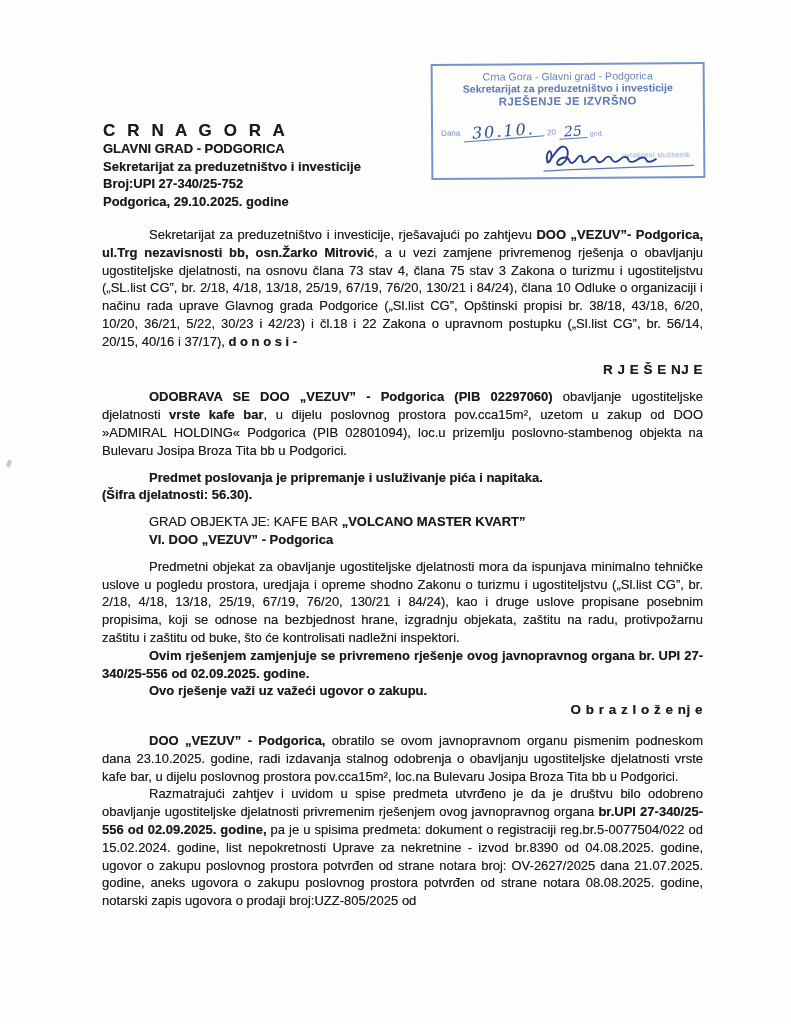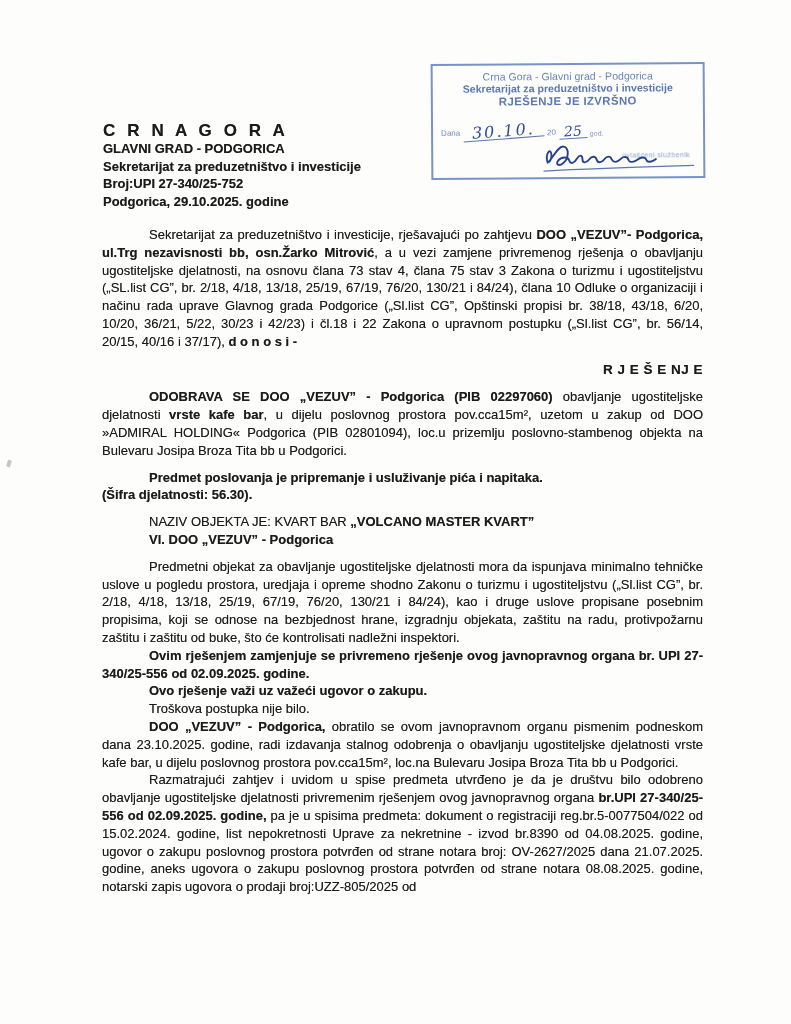--- a/index.html
+++ b/index.html
@@ -113,27 +113,27 @@
 
     <p class="para indent"><span>Sekretarijat za preduzetništvo i investicije, rješavajući po zahtjevu </span><span class="b">DOO „VEZUV”- Podgorica, ul.Trg nezavisnosti bb, osn.Žarko Mitrović</span><span>, a u vezi zamjene privremenog rješenja o obavljanju ugostiteljske djelatnosti, na osnovu člana 73 stav 4, člana 75 stav 3 Zakona o turizmu i ugostiteljstvu („SL.list CG”, br. 2/18, 4/18, 13/18, 25/19, 67/19, 76/20, 130/21 i 84/24), člana 10 Odluke o organizaciji i načinu rada uprave Glavnog grada Podgorice („Sl.list CG”, Opštinski propisi br. 38/18, 43/18, 6/20, 10/20, 36/21, 5/22, 30/23 i 42/23) i čl.18 i 22 Zakona o upravnom postupku („Sl.list CG”, br. 56/14, 20/15, 40/16 i 37/17), </span><span class="b">d o n o s i -</span></p>
 
     <h2 class="doc-title">R J E Š E NJ E</h2>
 
     <p class="para indent"><span class="b">ODOBRAVA SE DOO „VEZUV” - Podgorica (PIB 02297060)</span><span> obavljanje ugostiteljske djelatnosti </span><span class="b">vrste kafe bar</span><span>, u dijelu poslovnog prostora pov.cca15m², uzetom u zakup od DOO »ADMIRAL HOLDING« Podgorica (PIB 02801094), loc.u prizemlju poslovno-stambenog objekta na Bulevaru Josipa Broza Tita bb u Podgorici.</span></p>
 
     <p class="para indent b gap">Predmet poslovanja je pripremanje i usluživanje pića i napitaka.</p>
     <p class="para b">(Šifra djelatnosti: 56.30).</p>
 
-    <p class="para indent gap"><span>NAZIV OBJEKTA JE: KVART BAR </span><span class="b">„VOLCANO MASTER KVART”</span></p>
+    <p class="para indent gap"><span>GRAD OBJEKTA JE: KAFE BAR </span><span class="b">„VOLCANO MASTER KVART”</span></p>
     <p class="para indent b">Vl. DOO „VEZUV” - Podgorica</p>
 
     <p class="para indent gap">Predmetni objekat za obavljanje ugostiteljske djelatnosti mora da ispunjava  minimalno tehničke uslove u pogledu prostora, uredjaja i opreme shodno Zakonu o turizmu i ugostiteljstvu („Sl.list CG”, br. 2/18, 4/18, 13/18, 25/19, 67/19, 76/20, 130/21 i 84/24), kao i druge uslove propisane posebnim propisima, koji se odnose na bezbjednost hrane, izgradnju objekata, zaštitu na radu, protivpožarnu zaštitu i zaštitu od buke, što će kontrolisati nadležni inspektori.</p>
     <p class="para indent b">Ovim rješenjem zamjenjuje se privremeno rješenje ovog javnopravnog organa br. UPI 27-340/25-556 od 02.09.2025. godine.</p>
     <p class="para indent b">Ovo rješenje važi uz važeći ugovor o zakupu.</p>
-    <p class="para indent">Troškova postupka nije bilo.</p>
 
+    <h2 class="doc-title t2">O b r a z l o ž e nj e</h2>
 
     <p class="para indent"><span class="b">DOO „VEZUV” - Podgorica,</span><span> obratilo se ovom javnopravnom organu pismenim podneskom dana 23.10.2025. godine, radi izdavanja stalnog odobrenja o obavljanju ugostiteljske djelatnosti vrste kafe bar, u dijelu poslovnog prostora pov.cca15m², loc.na Bulevaru Josipa Broza Tita bb u Podgorici.</span></p>
 
     <p class="para indent"><span>Razmatrajući zahtjev i uvidom u spise predmeta utvrđeno je da je društvu bilo odobreno obavljanje ugostiteljske djelatnosti privremenim rješenjem ovog javnopravnog organa </span><span class="b">br.UPI 27-340/25-556 od 02.09.2025. godine,</span><span> pa je u spisima predmeta:  dokument o registraciji reg.br.5-0077504/022 od 15.02.2024. godine, list nepokretnosti Uprave za nekretnine - izvod br.8390 od 04.08.2025. godine, ugovor o zakupu poslovnog prostora potvrđen od strane notara broj: OV-2627/2025 dana 21.07.2025. godine, aneks ugovora o zakupu poslovnog prostora potvrđen od strane notara 08.08.2025. godine, notarski zapis ugovora o prodaji broj:UZZ-805/2025 od</span></p>
 
   </main>
 </div>
 
 </body></html>

